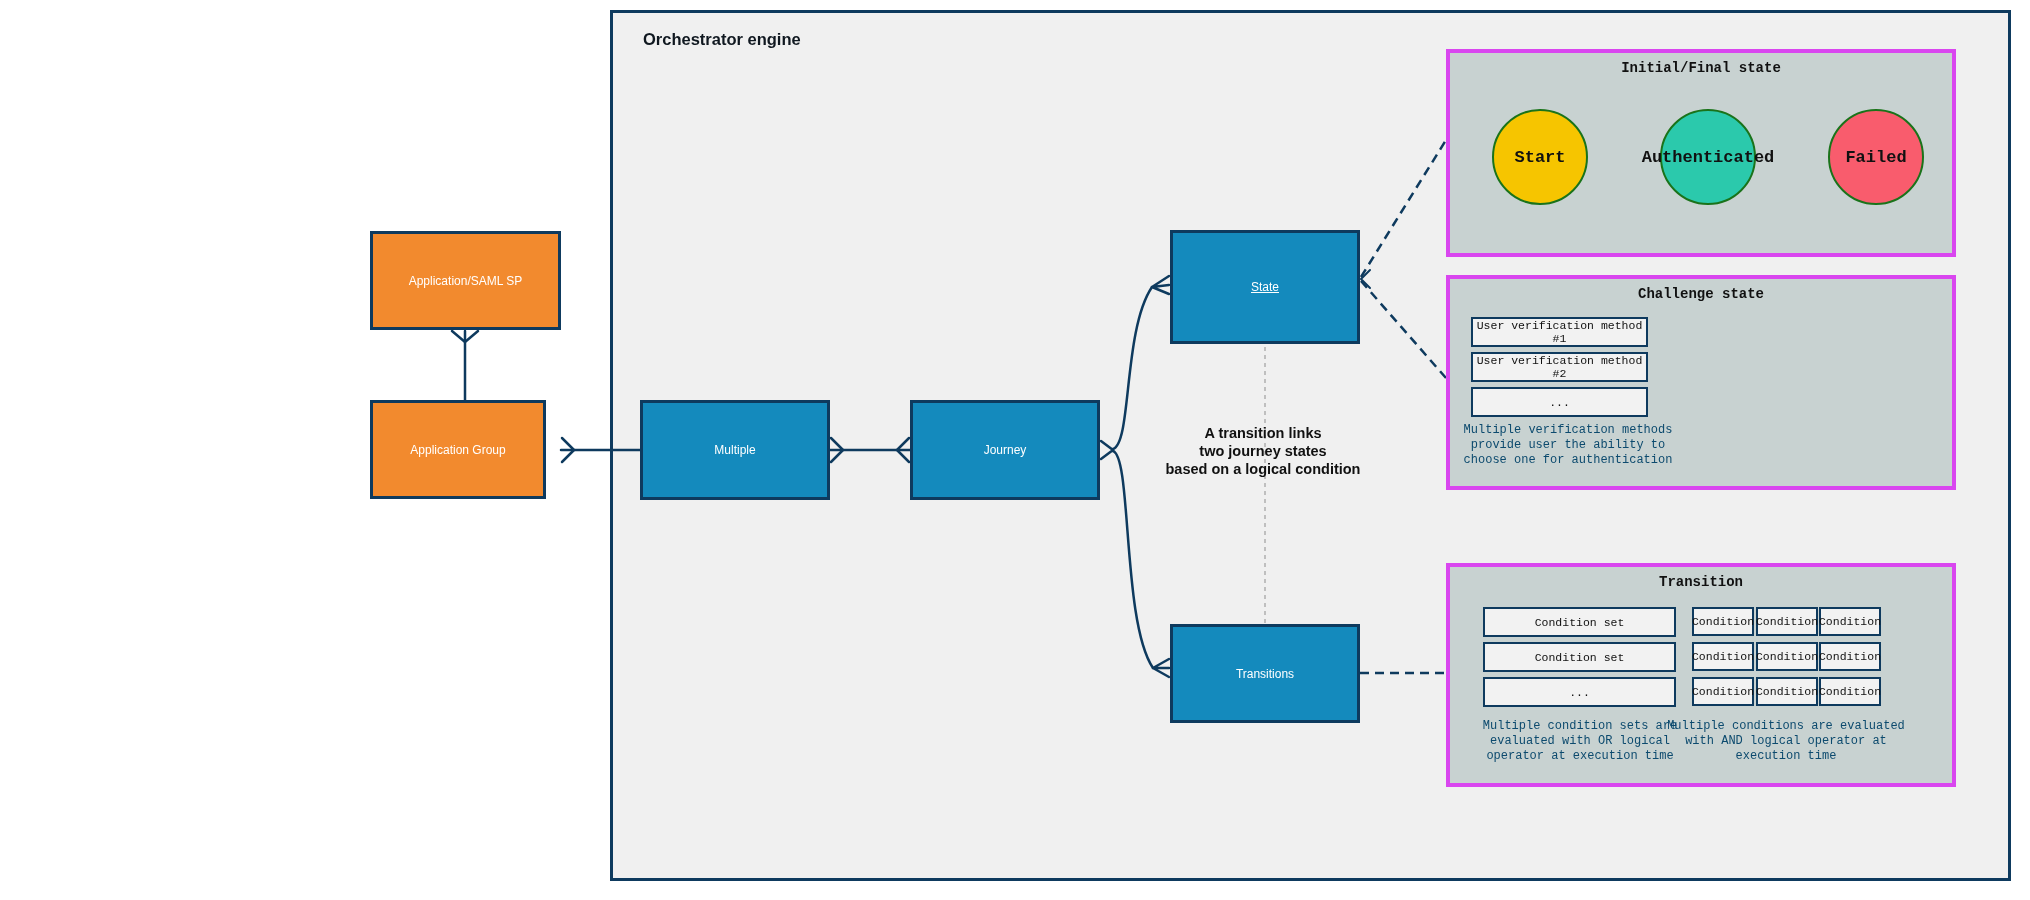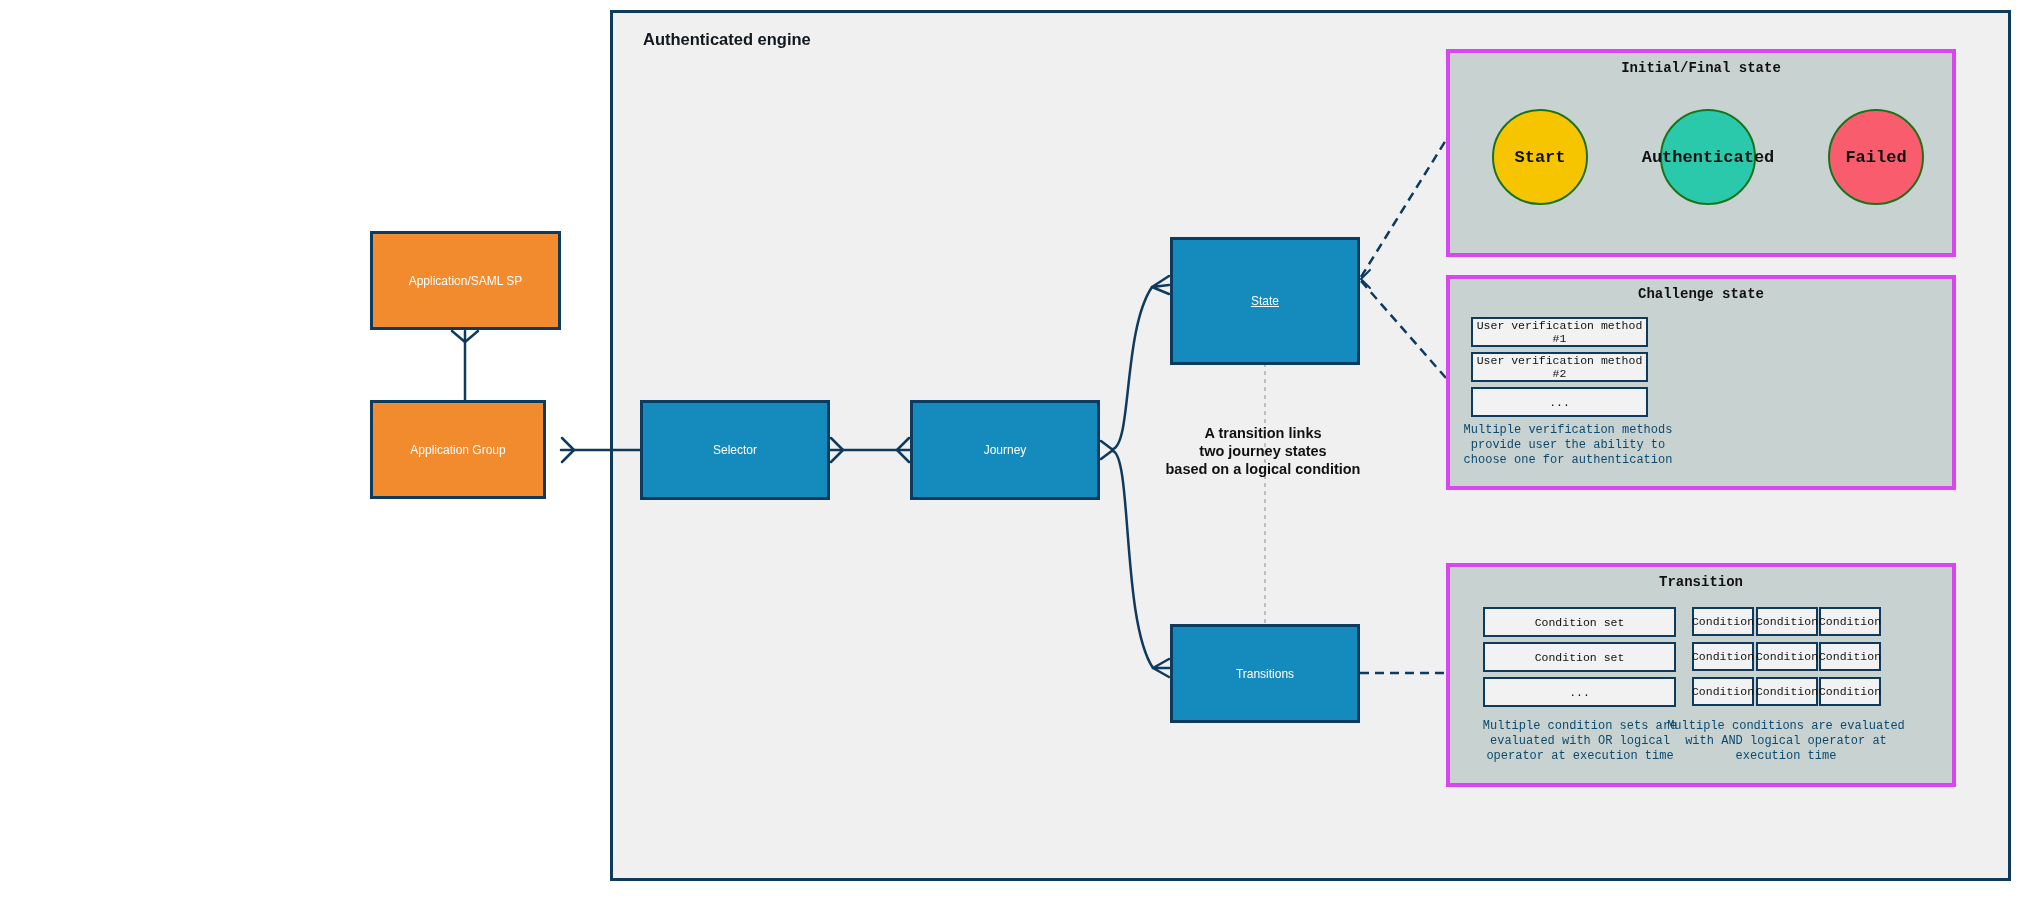--- a/index.html
+++ b/index.html
@@ -22,21 +22,21 @@
     position:absolute;box-sizing:border-box;border:3px solid #0e3a5e;
     display:flex;align-items:center;justify-content:center;text-align:center;
     font-size:12px;color:#ffffff;z-index:3;
   }
   .node.orange{background:#f28a2e;}
   .node.blue{background:#148abd;}
   .n-app-saml{left:370px;top:231px;width:191px;height:99px;}
   .n-app-group{left:370px;top:400px;width:176px;height:99px;}
   .n-selector{left:640px;top:400px;width:190px;height:100px;}
   .n-journey{left:910px;top:400px;width:190px;height:100px;}
-  .n-state{left:1170px;top:237px;width:190px;height:128px;text-decoration:underline;}
+  .n-state{left:1170px;top:230px;width:190px;height:114px;text-decoration:underline;}
   .n-transitions{left:1170px;top:624px;width:190px;height:99px;}
   
   .annotation{
     position:absolute;left:1100px;top:424px;width:326px;z-index:3;
     text-align:center;font-size:14.5px;font-weight:bold;line-height:18px;
     white-space:pre-line;color:#111;
   }
   
   .panel{
     position:absolute;box-sizing:border-box;background:#c8d2d1;
@@ -78,21 +78,21 @@
   .challenge-caption{left:13px;top:144px;width:210px;}
   .or-caption{left:20px;top:152px;width:220px;}
   .and-caption{left:216px;top:152px;width:240px;}
 </style>
 </head>
 <body>
 
 <div class="canvas">
 
   <div class="orchestrator">
-    <div class="orch-title">Authenticated engine</div>
+    <div class="orch-title">Orchestrator engine</div>
   </div>
 
   <svg class="connectors" viewBox="0 0 2030 900" xmlns="http://www.w3.org/2000/svg">
     <g stroke="#0e3a5e" stroke-width="2.5" fill="none" stroke-linecap="round">
 
       <path d="M465 331 L465 400"></path>
       <path d="M452 331 L465 342 M478 331 L465 342"></path>
 
       <path d="M561 450 L640 450"></path>
       <path d="M562 438 L574 450 M562 462 L574 450"></path>
@@ -118,21 +118,21 @@
     </g>
     <g stroke="#0e3a5e" stroke-width="2" fill="none" stroke-linecap="round">
       <path d="M1370 270 L1361 279 M1370 288 L1361 279"></path>
     </g>
 
     <path d="M1265 331 L1265 623" stroke="#b3b3b3" stroke-width="1.6" stroke-dasharray="4 4" fill="none"></path>
   </svg>
 
   <div class="node orange n-app-saml">Application/SAML SP</div>
   <div class="node orange n-app-group">Application Group</div>
-  <div class="node blue n-selector">Selector</div>
+  <div class="node blue n-selector">Multiple</div>
   <div class="node blue n-journey">Journey</div>
   <div class="node blue n-state">State</div>
   <div class="node blue n-transitions">Transitions</div>
 
   <div class="annotation">A transition links
 two journey states
 based on a logical condition</div>
 
   <div class="panel p-initial">
     <div class="panel-title">Initial/Final state</div>

